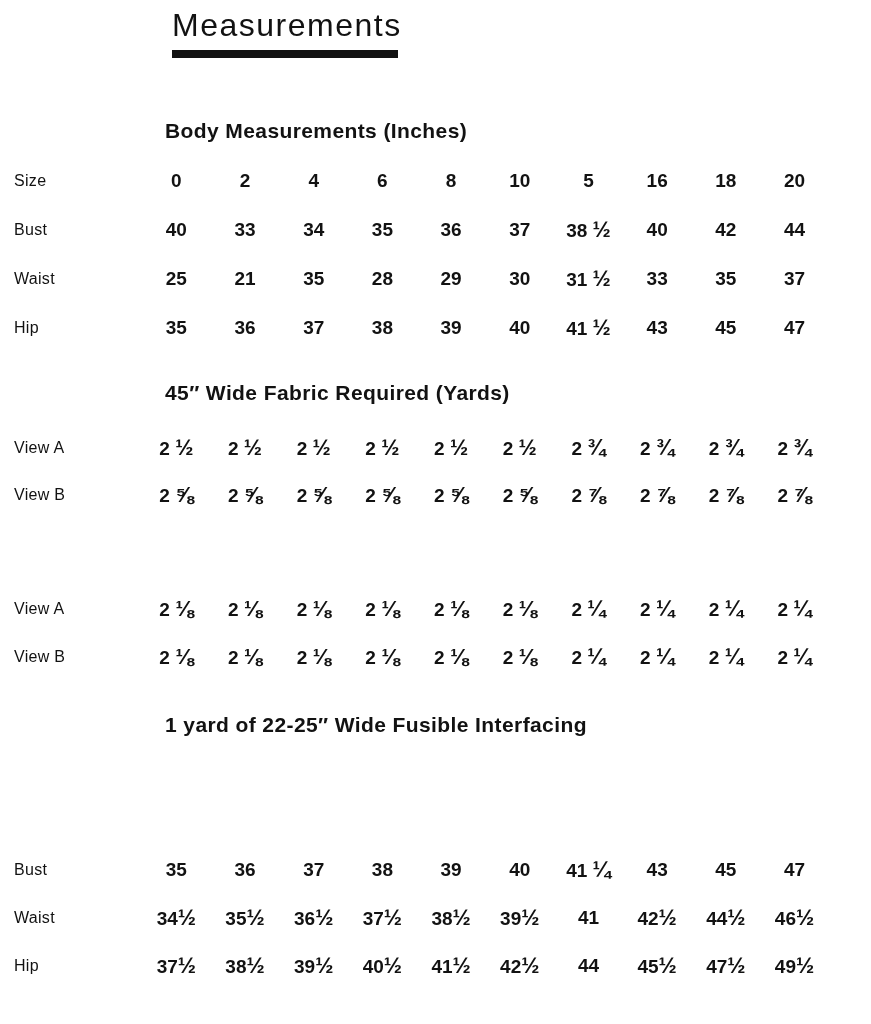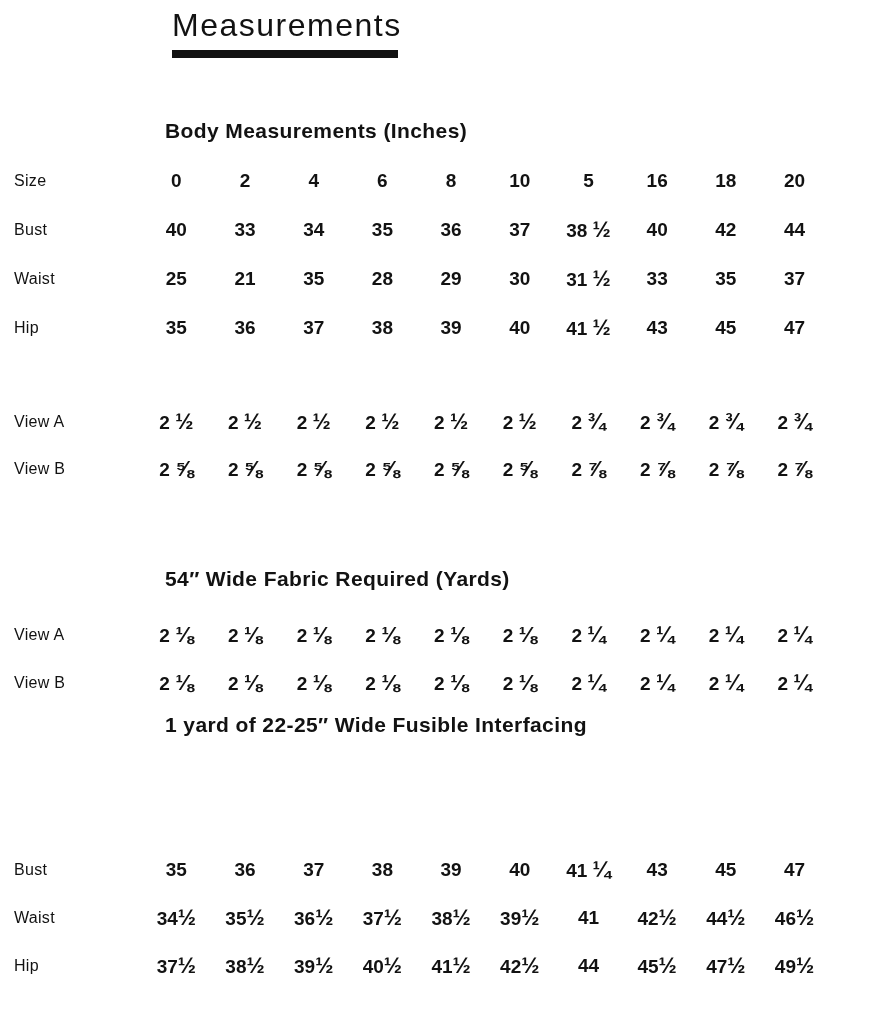--- a/index.html
+++ b/index.html
@@ -152,20 +152,21 @@
             <div class="cell">39</div>
             <div class="cell">40</div>
             <div class="cell">41 <span class="fr">½</span></div>
             <div class="cell">43</div>
             <div class="cell">45</div>
             <div class="cell">47</div>
           </div>
         </div>
       </section>
       <section class="sec sec-fabric-45">
+        <h2 class="heading">45″ Wide Fabric Required (Yards)</h2>
         <div class="table">
           <div class="row">
             <div class="rlabel">View A</div>
             <div class="cell">2 <span class="fr">½</span></div>
             <div class="cell">2 <span class="fr">½</span></div>
             <div class="cell">2 <span class="fr">½</span></div>
             <div class="cell">2 <span class="fr">½</span></div>
             <div class="cell">2 <span class="fr">½</span></div>
             <div class="cell">2 <span class="fr">½</span></div>
             <div class="cell">2 <span class="fr">¾</span></div>
@@ -182,21 +183,20 @@
             <div class="cell">2 <span class="fr">⅝</span></div>
             <div class="cell">2 <span class="fr">⅝</span></div>
             <div class="cell">2 <span class="fr">⅞</span></div>
             <div class="cell">2 <span class="fr">⅞</span></div>
             <div class="cell">2 <span class="fr">⅞</span></div>
             <div class="cell">2 <span class="fr">⅞</span></div>
           </div>
         </div>
       </section>
       <section class="sec sec-fabric-54">
-        <h2 class="heading">54″ Wide Fabric Required (Yards)</h2>
         <div class="table">
           <div class="row">
             <div class="rlabel">View A</div>
             <div class="cell">2 <span class="fr">⅛</span></div>
             <div class="cell">2 <span class="fr">⅛</span></div>
             <div class="cell">2 <span class="fr">⅛</span></div>
             <div class="cell">2 <span class="fr">⅛</span></div>
             <div class="cell">2 <span class="fr">⅛</span></div>
             <div class="cell">2 <span class="fr">⅛</span></div>
             <div class="cell">2 <span class="fr">¼</span></div>

